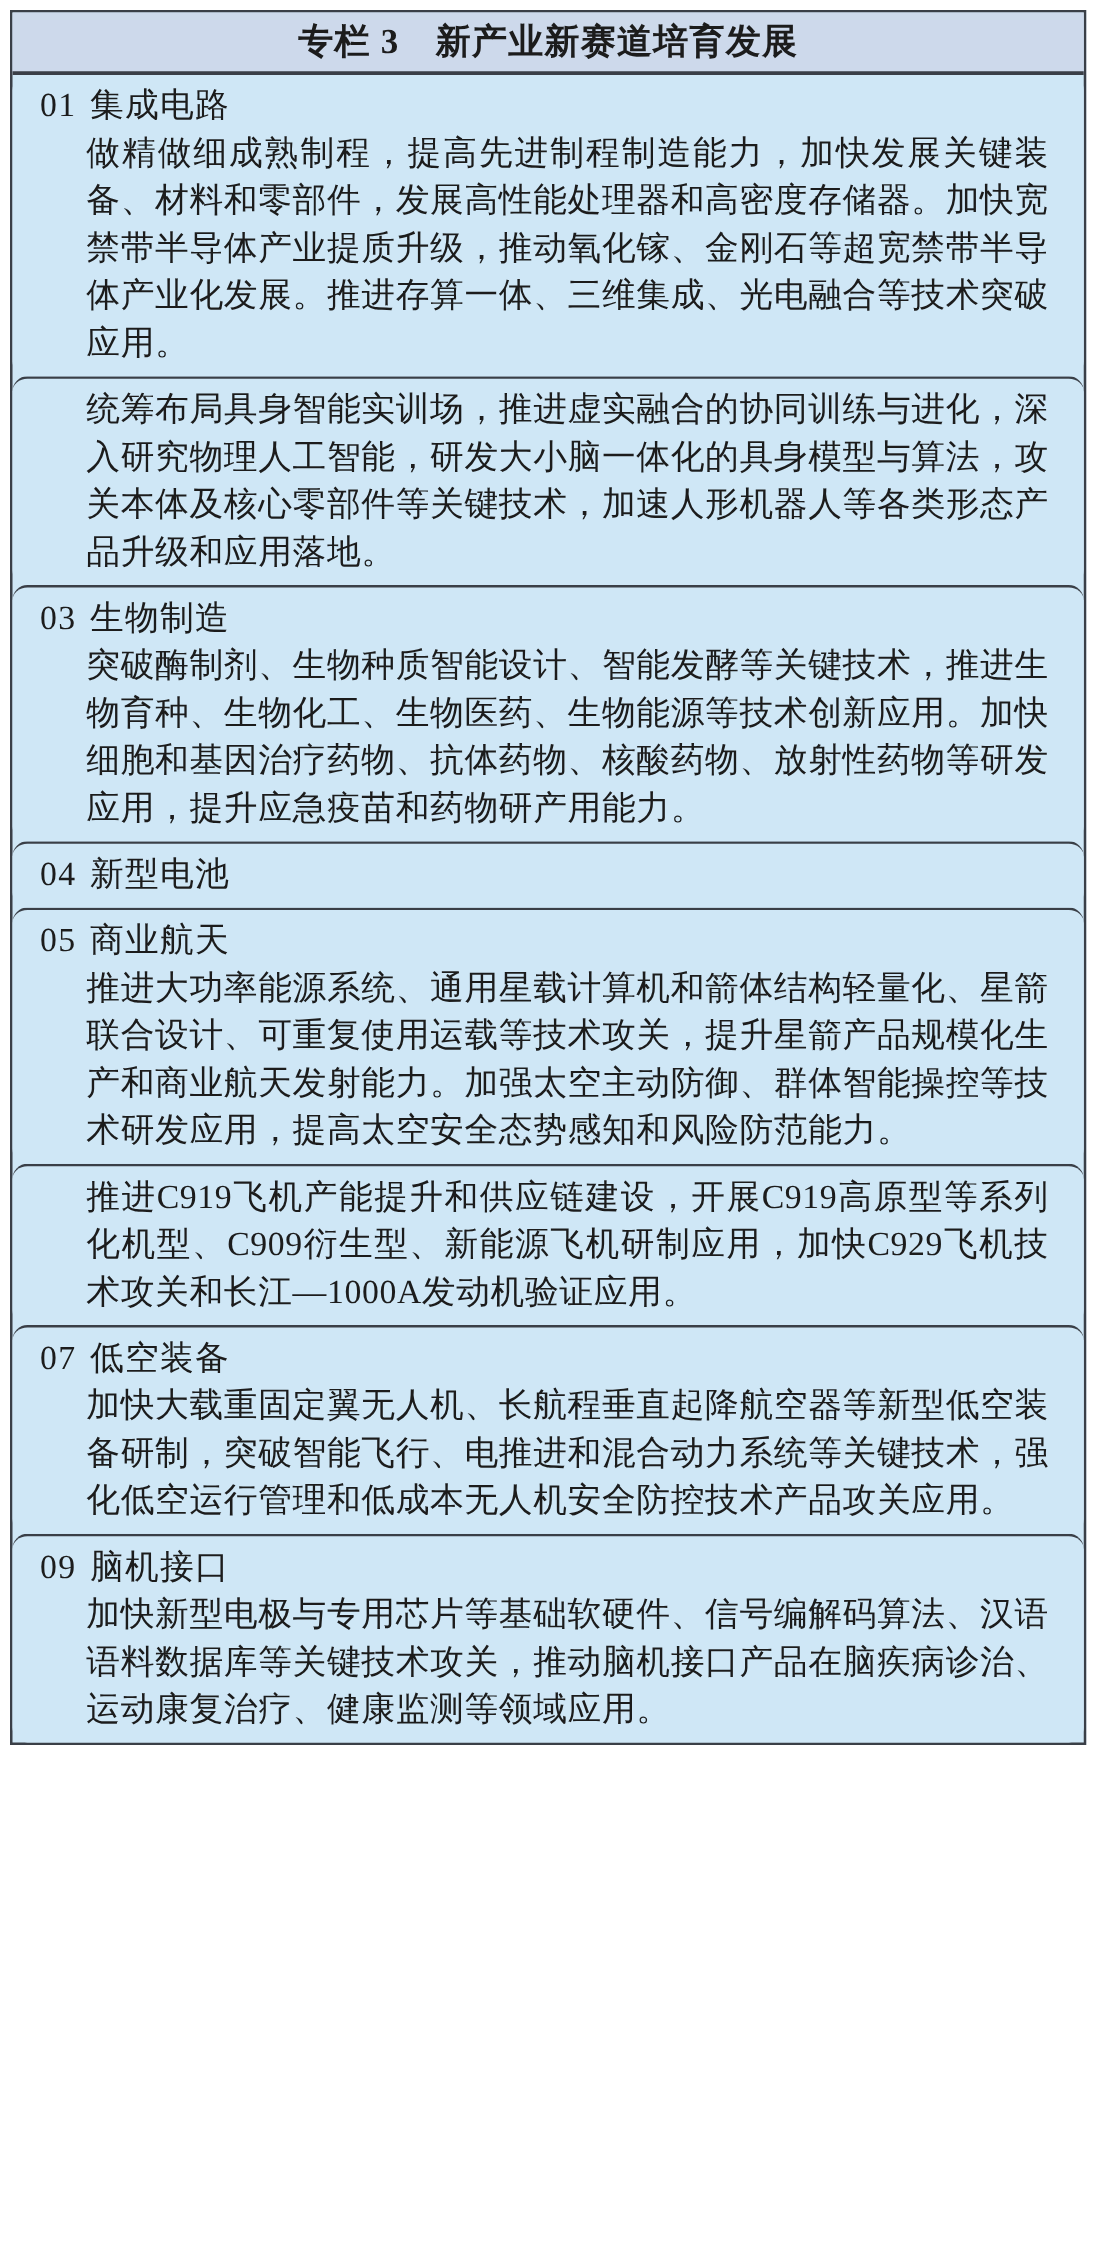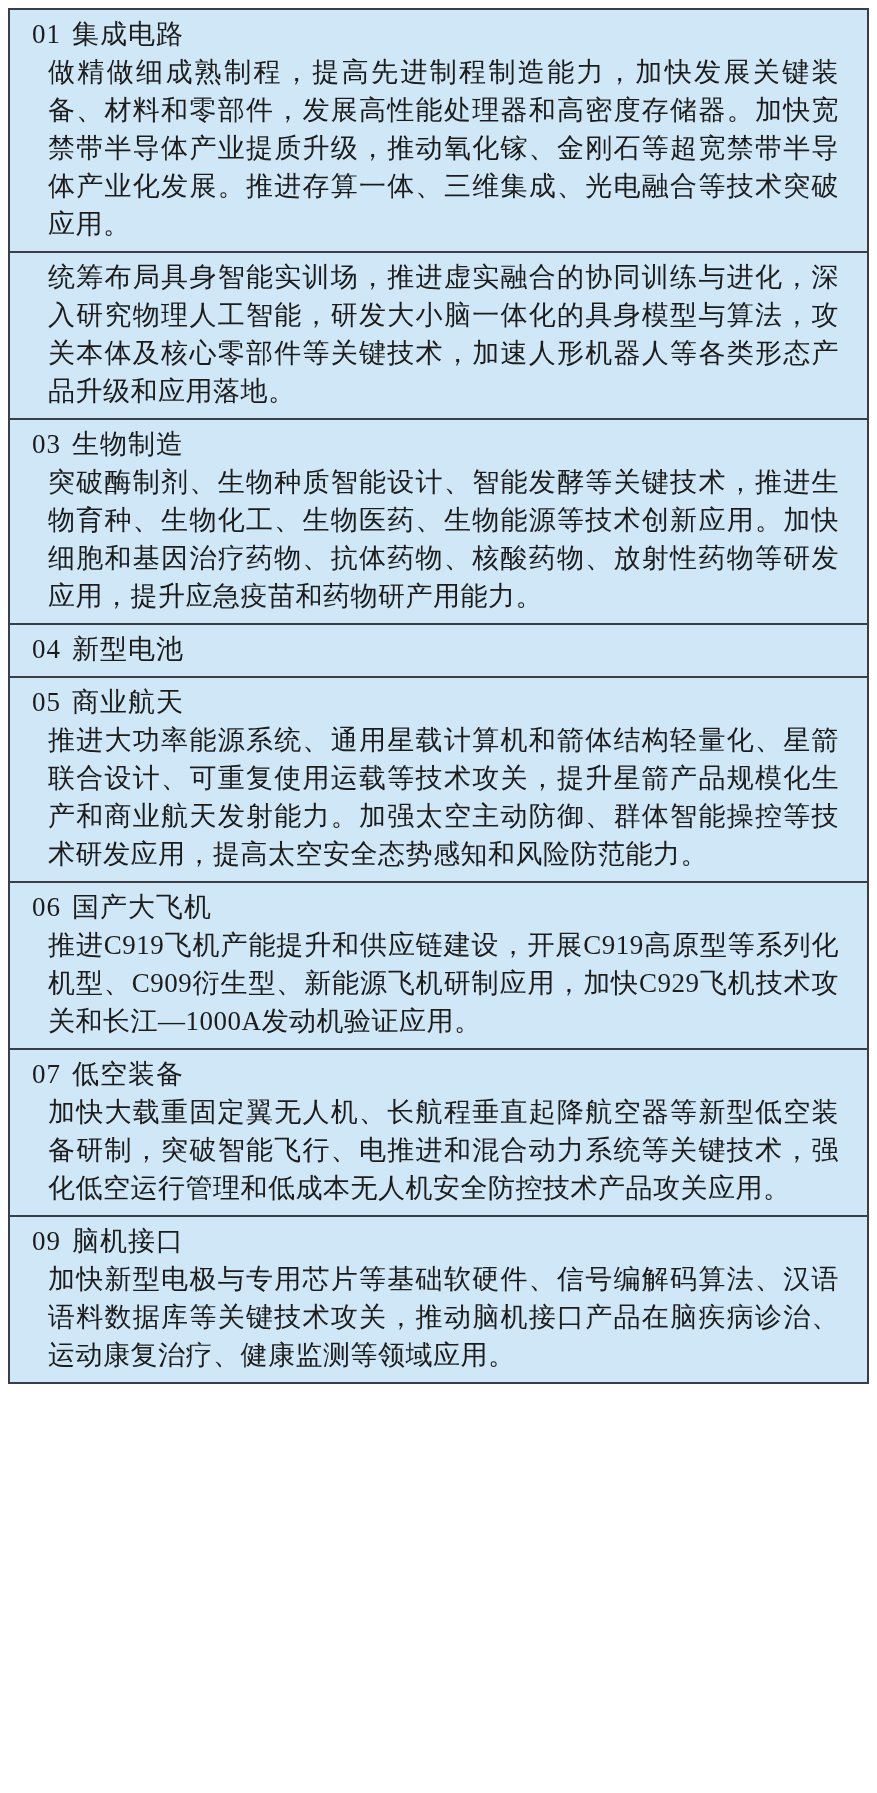--- a/index.html
+++ b/index.html
@@ -28,54 +28,56 @@
     font-size: 28px;
     line-height: 30px;
     padding: 9px 10px 8px 10px;
     color: #1c1c1c;
     letter-spacing: 1px;
   }
   .section {
     background: #cfe7f6;
     padding: 5px 28px 8px 22px;
     color: #1c1c1c;
+    border-radius: 12px;
   }
   .section + .section {
     border-top: 2px solid #3a3f47;
   }
   .section-head {
     display: flex;
     align-items: baseline;
     font-size: 27px;
     line-height: 38px;
   }
   .section-num {
     width: 40px;
     flex: 0 0 40px;
     letter-spacing: 1px;
   }
   .section-title {
     font-weight: normal;
     letter-spacing: 1px;
   }
   .section-body {
-    margin-left: 16px;
+    margin-left: 37px;
     font-size: 27px;
     line-height: 38px;
     text-align: justify;
     text-justify: inter-ideograph;
     letter-spacing: 0.5px;
   }
 </style>
 </head>
 <body>
 
 <div class="page">
   <div class="panel">
 
+    <div class="panel-header">专栏 3　新产业新赛道培育发展</div>
 
     <div class="section">
       <div class="section-head">
         <span class="section-num">01</span>
         <span class="section-title">集成电路</span>
       </div>
       <div class="section-body">做精做细成熟制程，提高先进制程制造能力，加快发展关键装备、材料和零部件，发展高性能处理器和高密度存储器。加快宽禁带半导体产业提质升级，推动氧化镓、金刚石等超宽禁带半导体产业化发展。推进存算一体、三维集成、光电融合等技术突破应用。</div>
     </div>
 
     <div class="section">
@@ -99,24 +101,20 @@
 
     <div class="section">
       <div class="section-head">
         <span class="section-num">05</span>
         <span class="section-title">商业航天</span>
       </div>
       <div class="section-body">推进大功率能源系统、通用星载计算机和箭体结构轻量化、星箭联合设计、可重复使用运载等技术攻关，提升星箭产品规模化生产和商业航天发射能力。加强太空主动防御、群体智能操控等技术研发应用，提高太空安全态势感知和风险防范能力。</div>
     </div>
 
     <div class="section">
-      <div class="section-head">
-        <span class="section-num">06</span>
-        <span class="section-title">国产大飞机</span>
-      </div>
       <div class="section-body">推进C919飞机产能提升和供应链建设，开展C919高原型等系列化机型、C909衍生型、新能源飞机研制应用，加快C929飞机技术攻关和长江—1000A发动机验证应用。</div>
     </div>
 
     <div class="section">
       <div class="section-head">
         <span class="section-num">07</span>
         <span class="section-title">低空装备</span>
       </div>
       <div class="section-body">加快大载重固定翼无人机、长航程垂直起降航空器等新型低空装备研制，突破智能飞行、电推进和混合动力系统等关键技术，强化低空运行管理和低成本无人机安全防控技术产品攻关应用。</div>
     </div>

